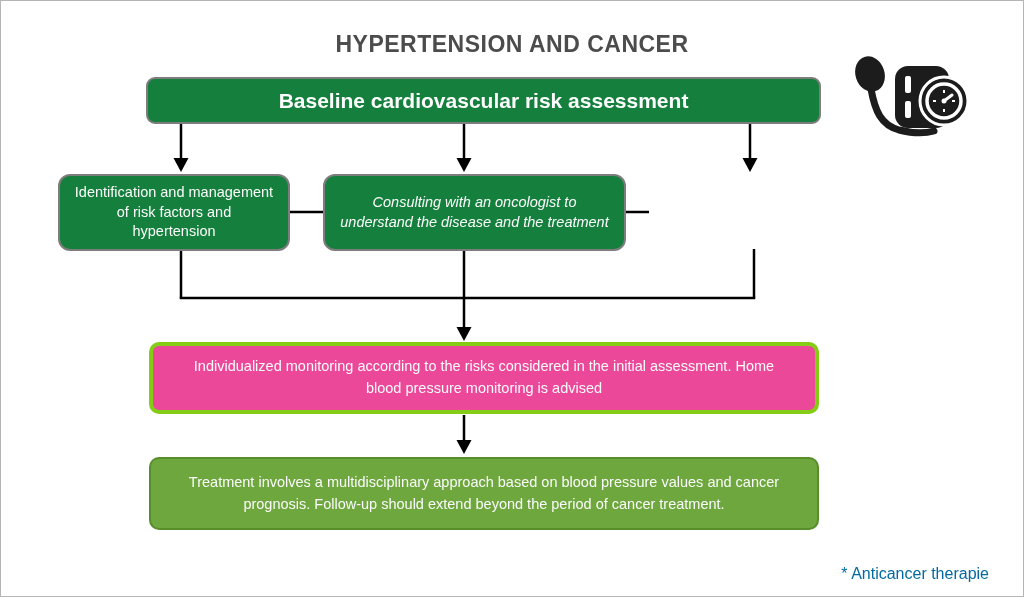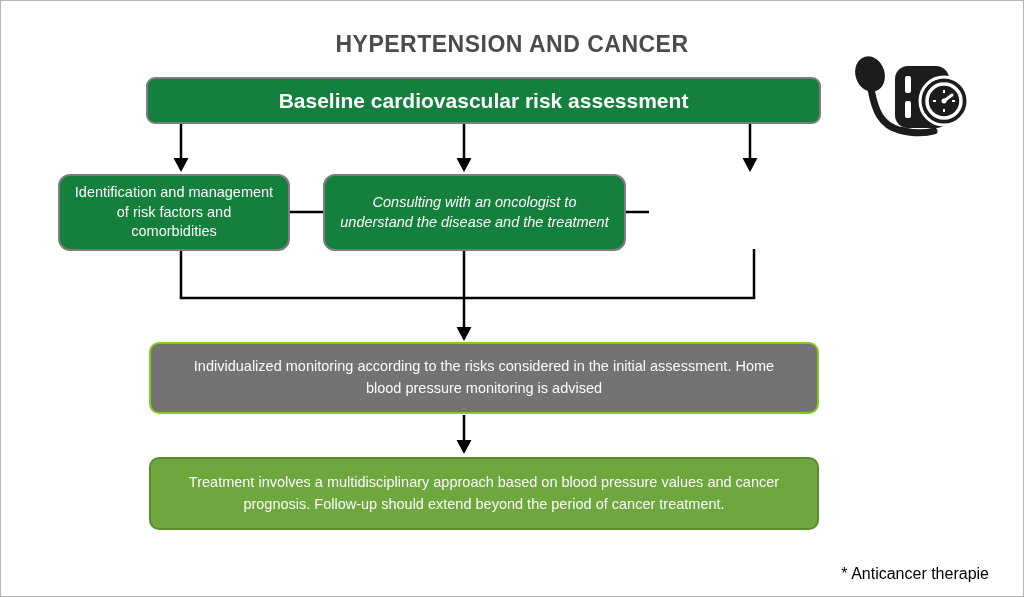--- a/index.html
+++ b/index.html
@@ -59,22 +59,22 @@
     padding: 6px 14px;
   }
   .branch-box-1 { left: 57px;  width: 232px; }
   .branch-box-2 { left: 322px; width: 303px; font-style: italic; }
   .branch-box-3 { left: 648px; top: 175px; width: 219px; height: 73px; }
   .monitoring-box {
     left: 148px;
     top: 341px;
     width: 670px;
     height: 72px;
-    background: #737373;
-    border: 2px solid #84cc16;
+    background: #ec4899;
+    border: 4px solid #84cc16;
     border-radius: 10px;
     font-size: 14.5px;
     line-height: 1.5;
     padding: 4px 30px;
   }
   .treatment-box {
     left: 148px;
     top: 456px;
     width: 670px;
     height: 73px;
@@ -91,21 +91,21 @@
     top: 0;
     width: 1022px;
     height: 595px;
     pointer-events: none;
   }
   .footnote {
     position: absolute;
     right: 34px;
     bottom: 13px;
     font-size: 16px;
-    color: #000000;
+    color: #0369a1;
   }
   .bp-icon {
     position: absolute;
     left: 846px;
     top: 52px;
     width: 124px;
     height: 88px;
   }
 </style>
 </head>
@@ -156,21 +156,21 @@
 
     <line x1="97" y1="37" x2="97" y2="40" stroke="#ffffff" stroke-width="2"></line>
     <line x1="97" y1="56" x2="97" y2="59" stroke="#ffffff" stroke-width="2"></line>
     <line x1="86" y1="48" x2="89" y2="48" stroke="#ffffff" stroke-width="2"></line>
     <line x1="105" y1="48" x2="108" y2="48" stroke="#ffffff" stroke-width="2"></line>
 
     <line x1="97" y1="48" x2="105" y2="42" stroke="#ffffff" stroke-width="3" stroke-linecap="round"></line>
     <circle cx="97" cy="48" r="2.5" fill="#ffffff"></circle>
   </svg>
 
-  <div class="node node-gray branch-box branch-box-1">Identification and management of risk factors and comorbidities</div>
+  <div class="node node-gray branch-box branch-box-1">Identification and management of risk factors and hypertension</div>
 
   <div class="node node-gray branch-box branch-box-2">Consulting with an oncologist to understand the disease and the treatment</div>
 
 
   <div class="node monitoring-box">Individualized monitoring according to the risks considered in the initial assessment. Home blood pressure monitoring is advised</div>
 
   <div class="node treatment-box">Treatment involves a multidisciplinary approach based on blood pressure values and cancer prognosis. Follow-up should extend beyond the period of cancer treatment.</div>
 
   <div class="footnote">* Anticancer therapie</div>
 

